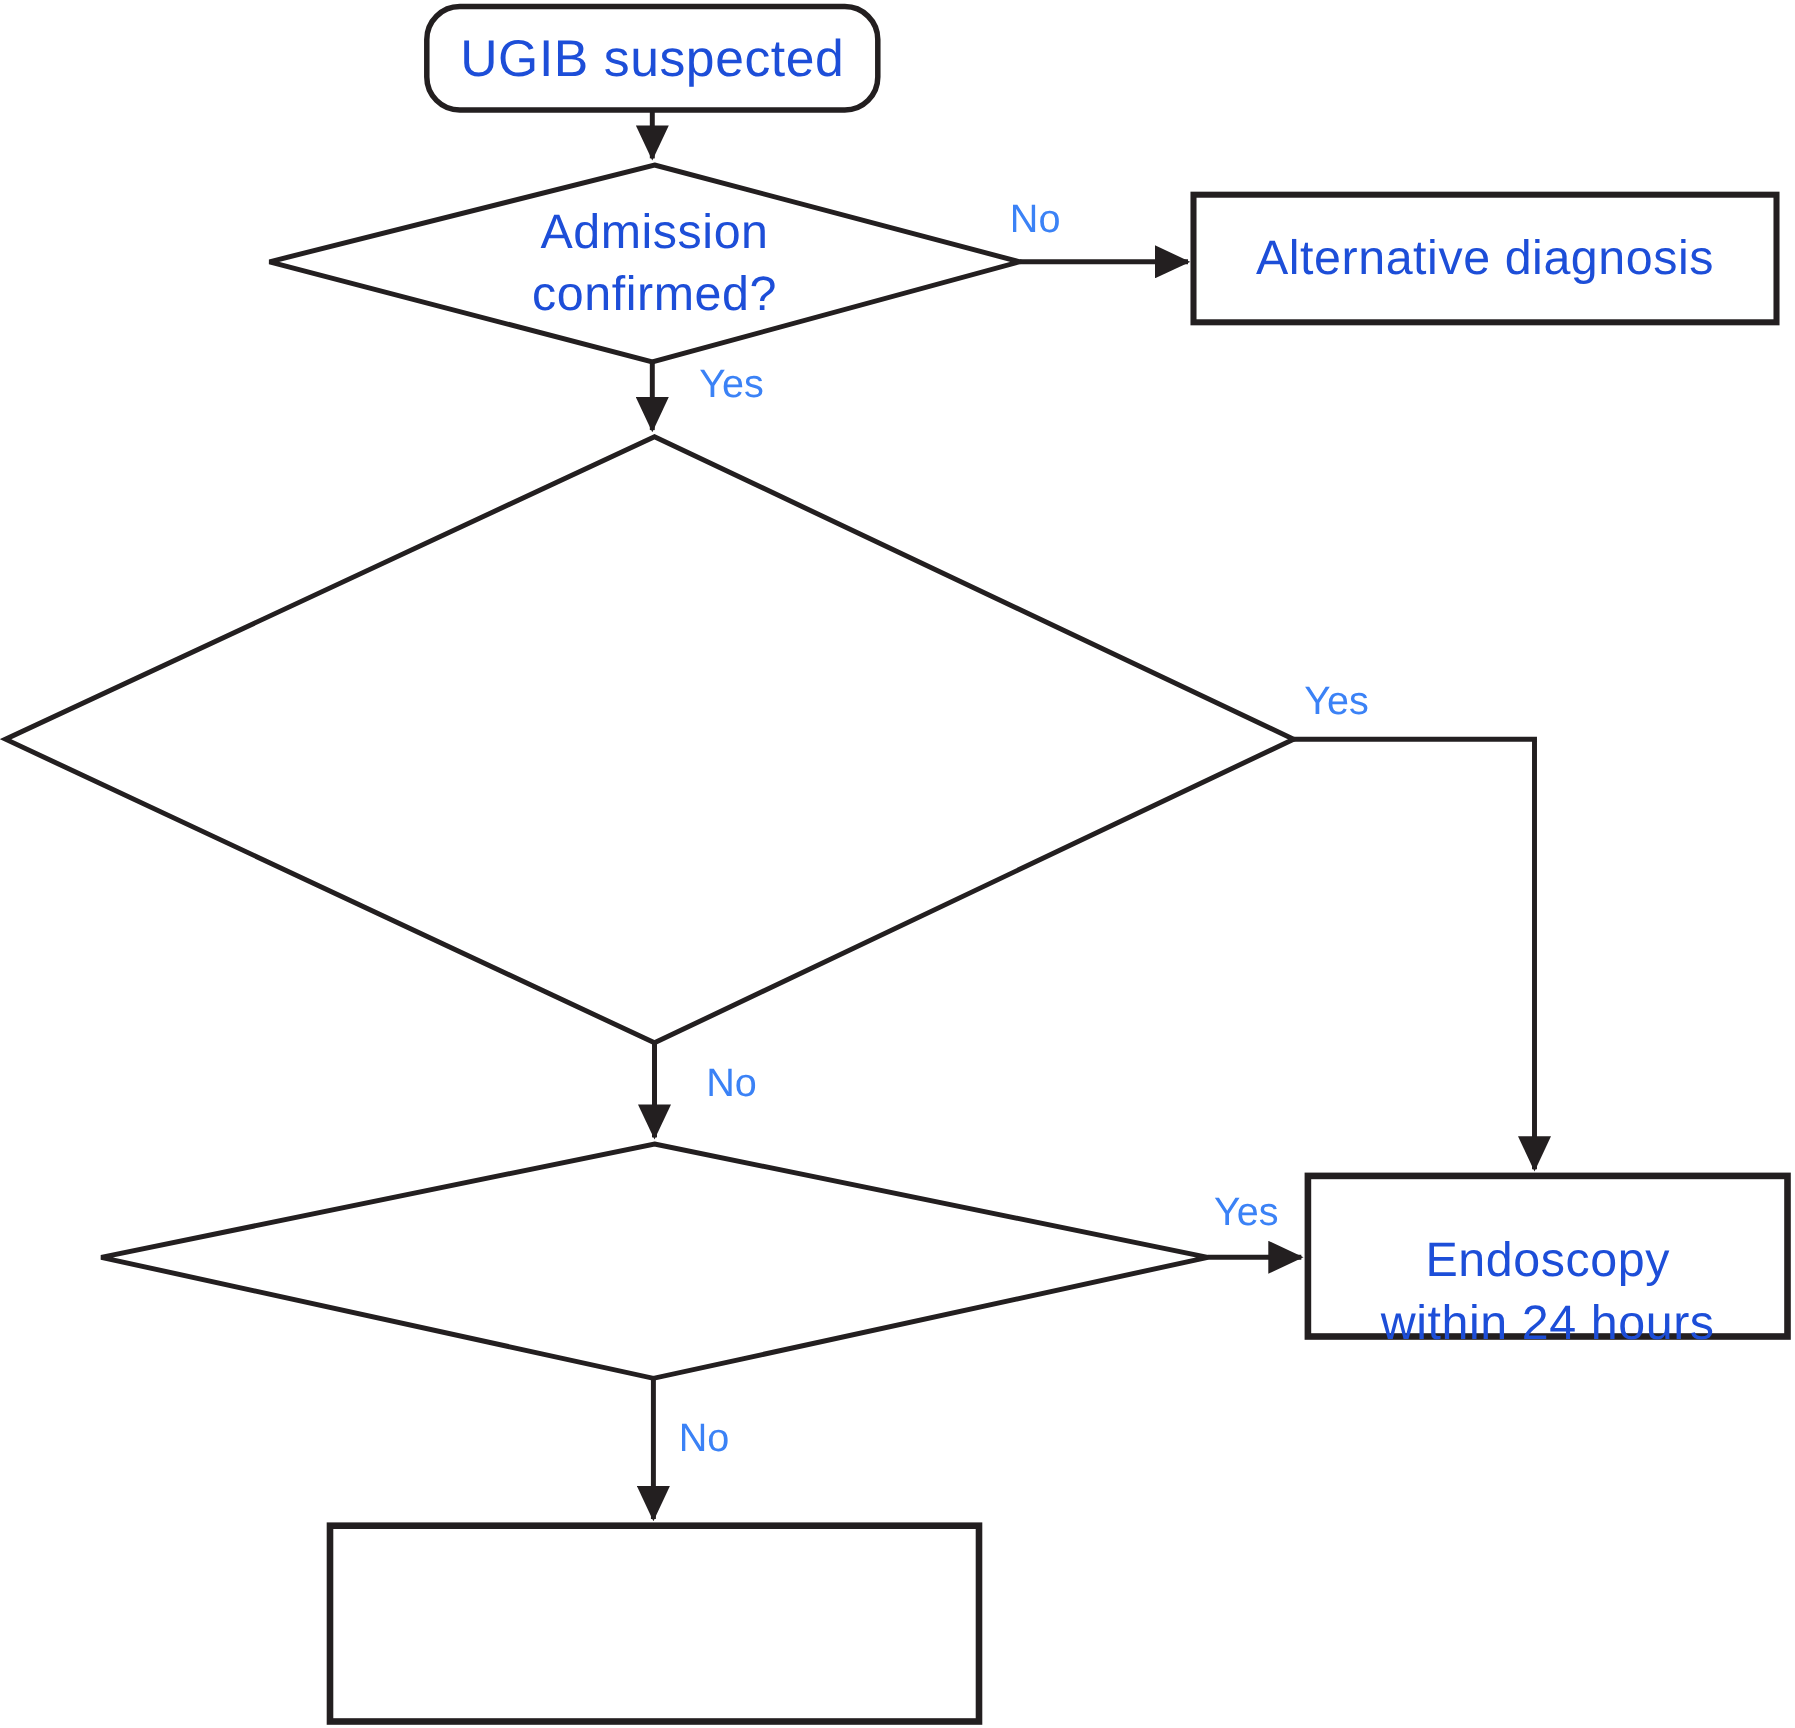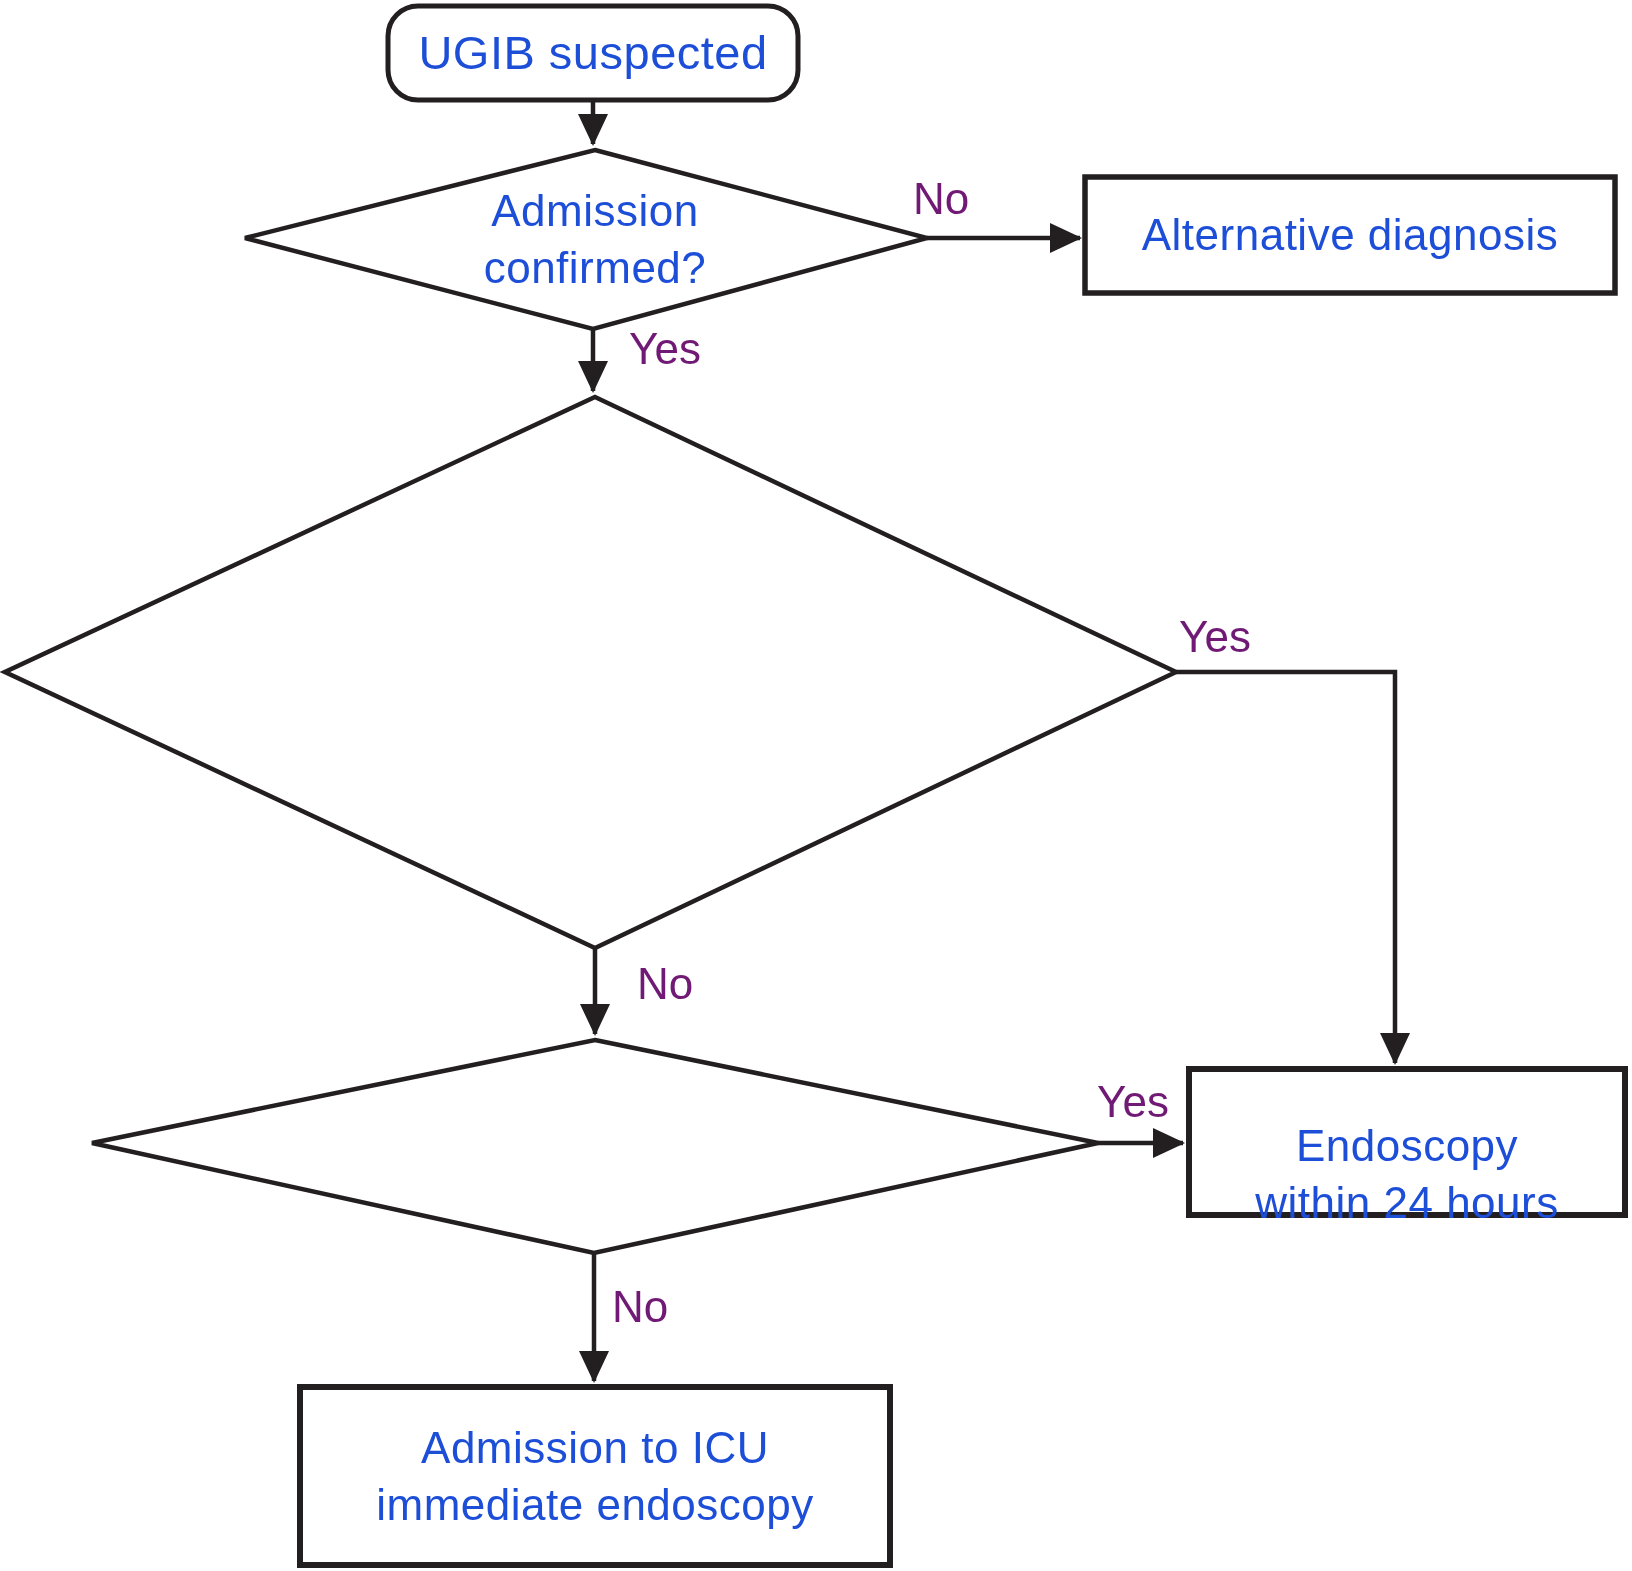--- a/index.html
+++ b/index.html
@@ -32,23 +32,23 @@
     line-height: 1.3;
     color: #1d4ed8;
     letter-spacing: 0.5px;
   }
   .node-label.start {
     font-size: 47px;
   }
   .edge-label {
     position: absolute;
     transform: translate(-50%, -50%);
-    font-size: 44px;
+    font-size: 36px;
     line-height: 1;
-    color: #701a75;
+    color: #3b82f6;
     white-space: nowrap;
   }
 </style>
 </head>
 <body>
 
 <div id="canvas">
 
   <svg id="shapes" width="1632" height="1571" viewBox="0 0 1632 1571">
     <defs>
@@ -85,22 +85,20 @@
   <div class="node-label" style="left:395px; top:160px; width:400px; height:158px;">Admission
 confirmed?</div>
 
   <div class="node-label" style="left:1085px; top:177px; width:530px; height:116px;">Alternative diagnosis</div>
 
 
 
   <div class="node-label" style="left:1189px; top:1101px; width:436px; height:146px;">Endoscopy
 within 24 hours</div>
 
-  <div class="node-label" style="left:300px; top:1387px; width:590px; height:178px;">Admission to ICU
-immediate endoscopy</div>
 
   <div class="edge-label" style="left:941px; top:199px;">No</div>
 
   <div class="edge-label" style="left:665px; top:349px;">Yes</div>
 
   <div class="edge-label" style="left:1215px; top:637px;">Yes</div>
 
   <div class="edge-label" style="left:665px; top:984px;">No</div>
 
   <div class="edge-label" style="left:1133px; top:1102px;">Yes</div>

